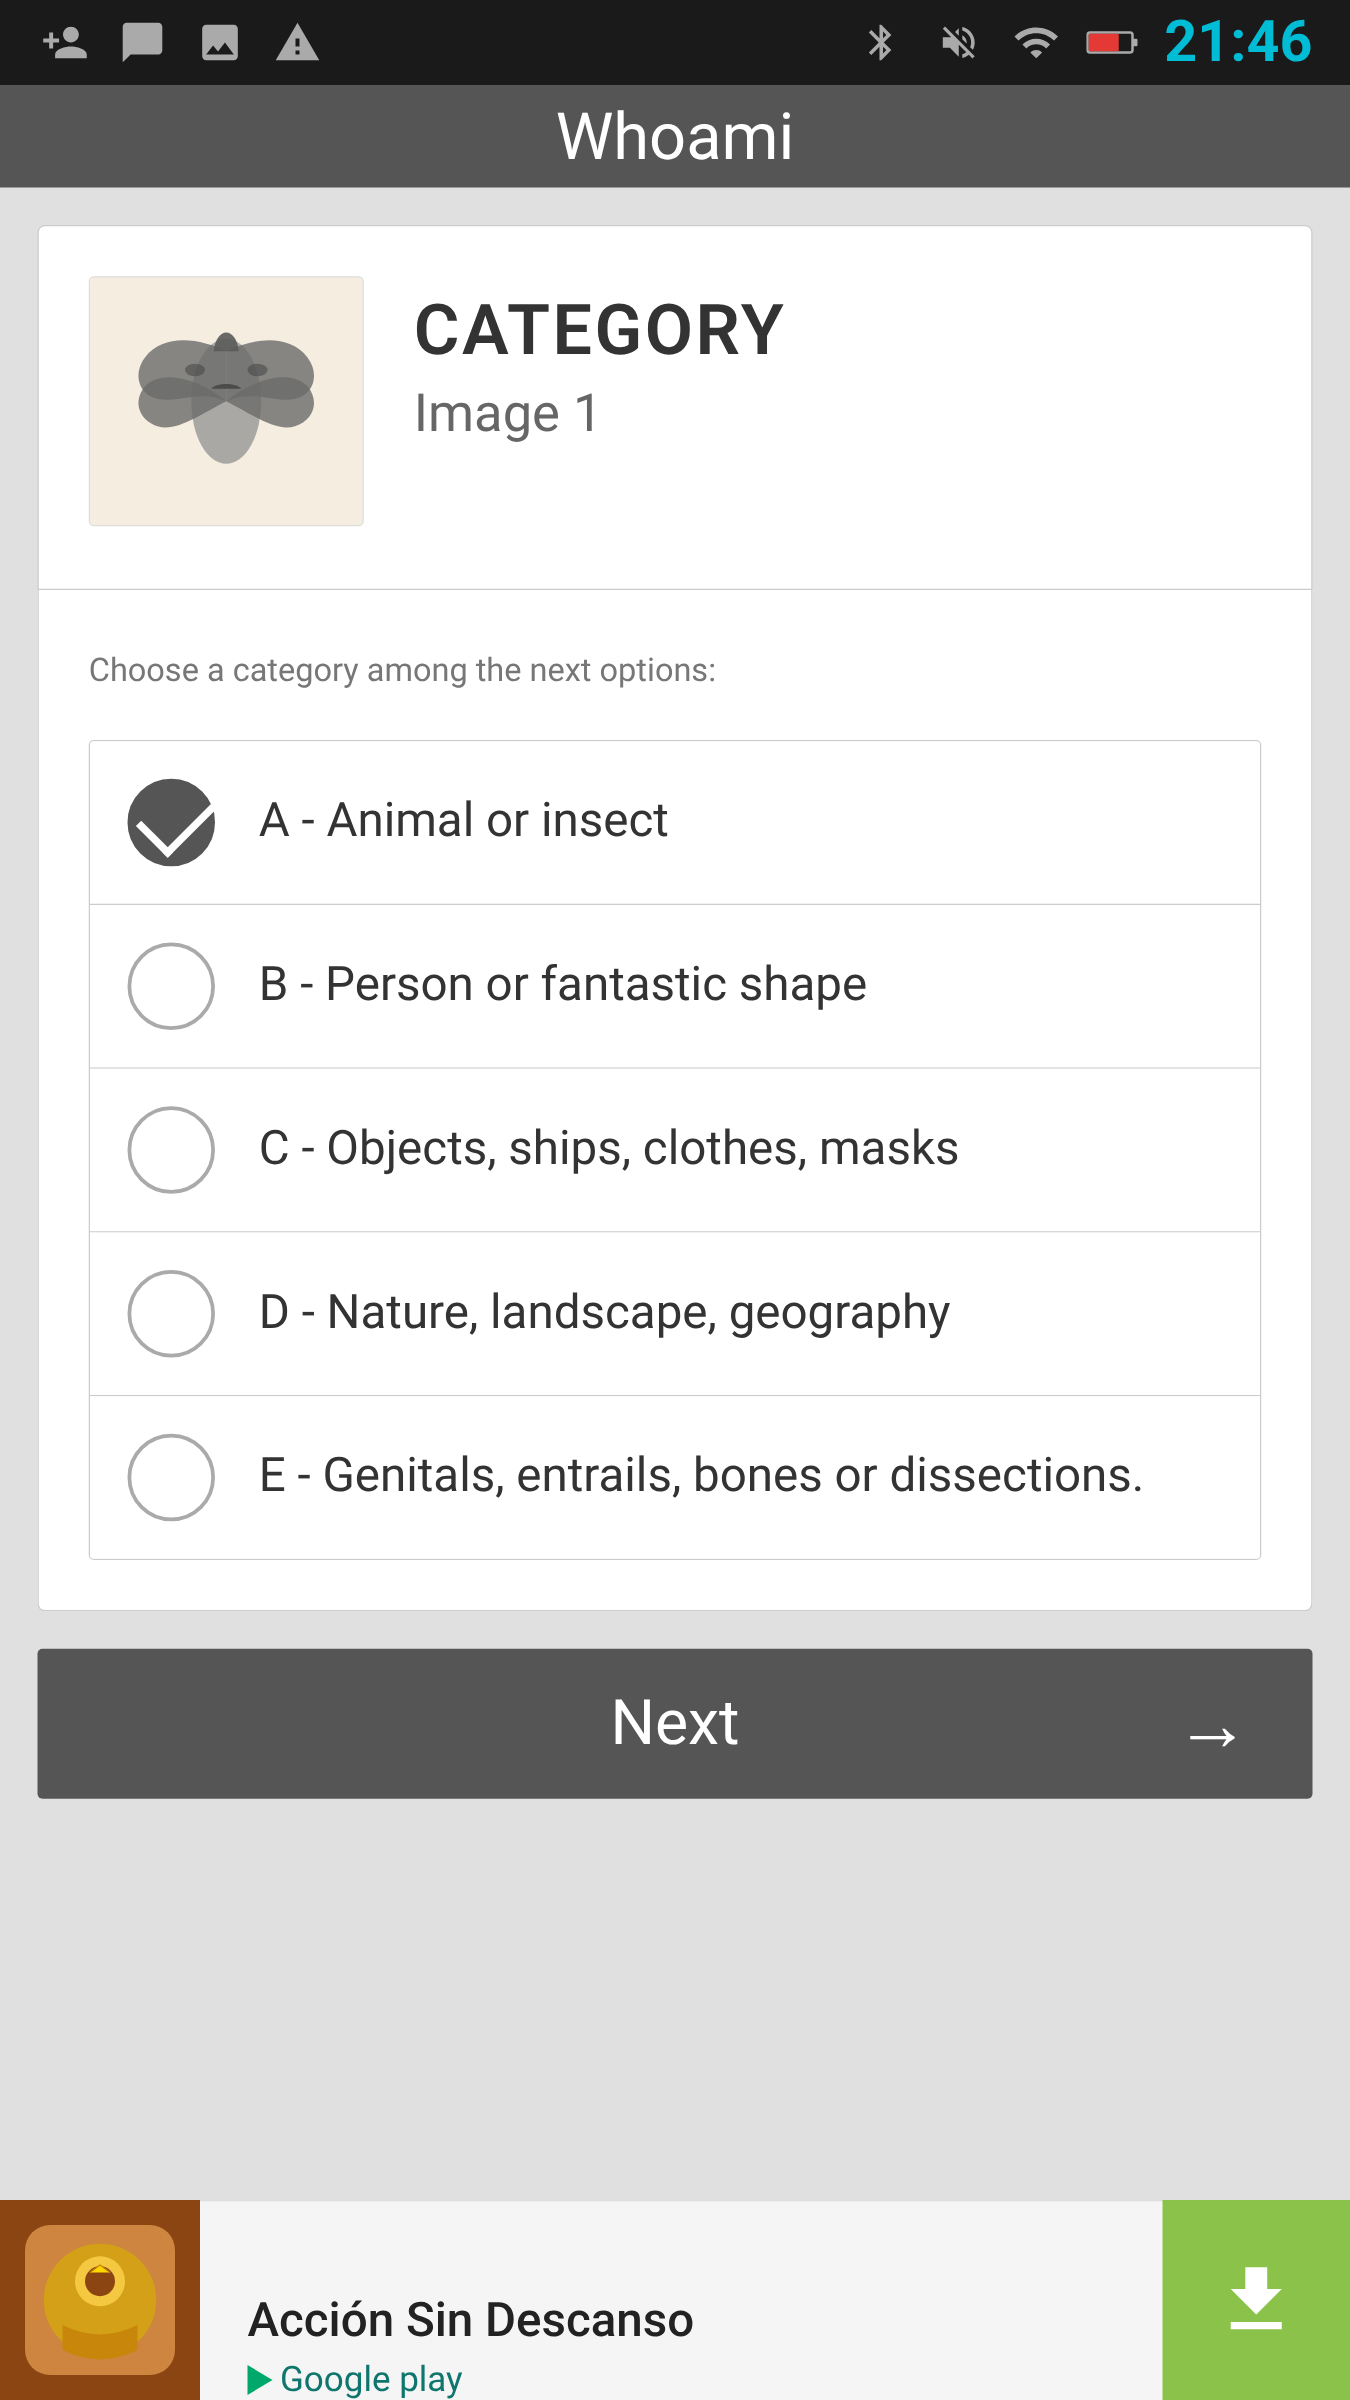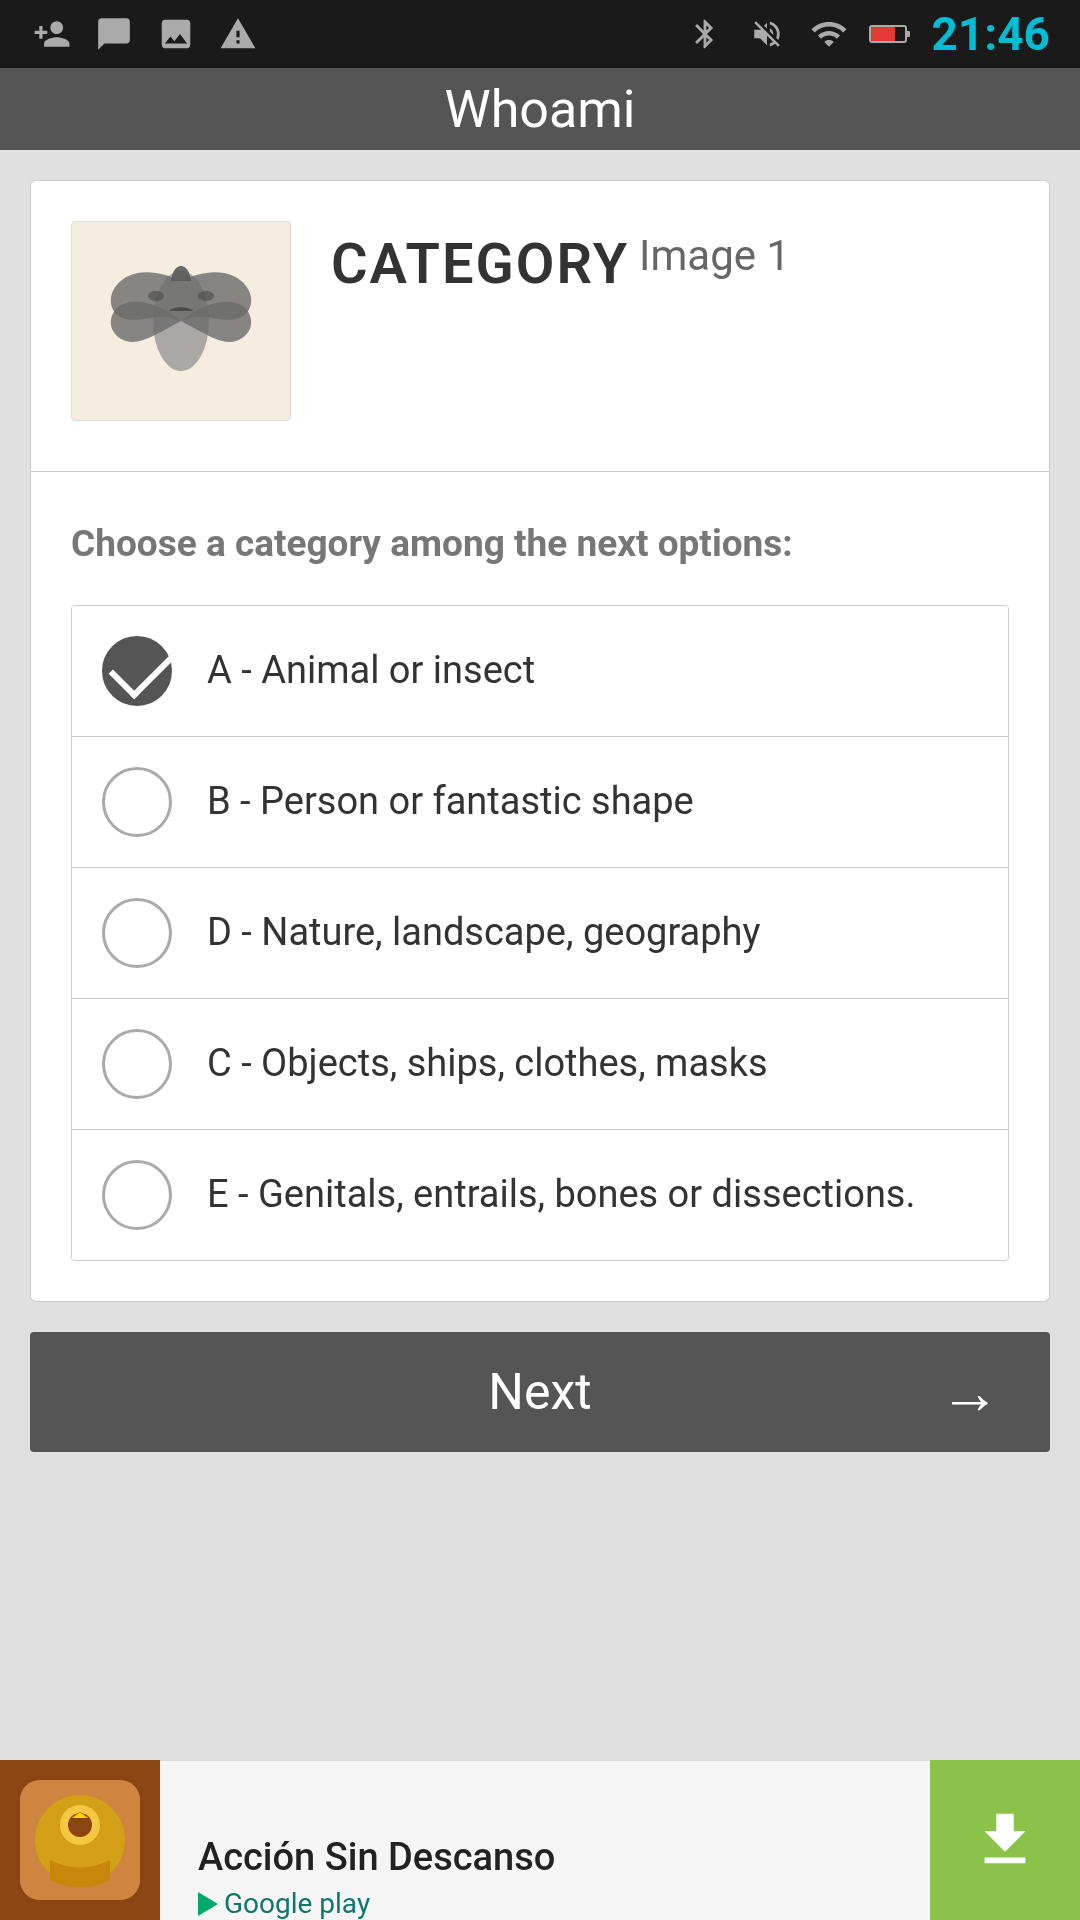--- a/index.html
+++ b/index.html
@@ -109,21 +109,21 @@
       border-radius: 4px;
     }
 
     .rorschach-svg {
       width: 180px;
       height: 160px;
     }
 
     .category-info {
       display: flex;
-      flex-direction: row;
+      flex-direction: column;
       gap: 10px;
       padding-top: 10px;
     }
 
     .category-title {
       font-size: 56px;
       font-weight: 600;
       color: #333333;
       letter-spacing: 2px;
     }
@@ -137,24 +137,24 @@
     
     .options-card {
       background: #ffffff;
       border: 1px solid #cccccc;
       border-radius: 0 0 6px 6px;
       border-top: none;
       padding: 50px 40px 40px 40px;
     }
 
     .options-prompt {
-      font-size: 37px;
+      font-size: 26px;
       color: #777777;
       margin-bottom: 40px;
-      font-weight: 700;
+      font-weight: 400;
     }
 
     .options-list {
       border: 1px solid #cccccc;
       border-radius: 4px;
       overflow: hidden;
     }
 
     .option-item {
       display: flex;
@@ -406,26 +406,26 @@
         <span class="option-label">A - Animal or insect</span>
       </div>
 
       <div class="option-item">
         <div class="radio-circle"></div>
         <span class="option-label">B - Person or fantastic shape</span>
       </div>
 
       <div class="option-item">
         <div class="radio-circle"></div>
-        <span class="option-label">D - Nature, landscape, geography</span>
+        <span class="option-label">C - Objects, ships, clothes, masks</span>
       </div>
 
       <div class="option-item">
         <div class="radio-circle"></div>
-        <span class="option-label">C - Objects, ships, clothes, masks</span>
+        <span class="option-label">D - Nature, landscape, geography</span>
       </div>
 
       <div class="option-item">
         <div class="radio-circle"></div>
         <span class="option-label">E - Genitals, entrails, bones or dissections.</span>
       </div>
 
     </div>
   </div>
 

